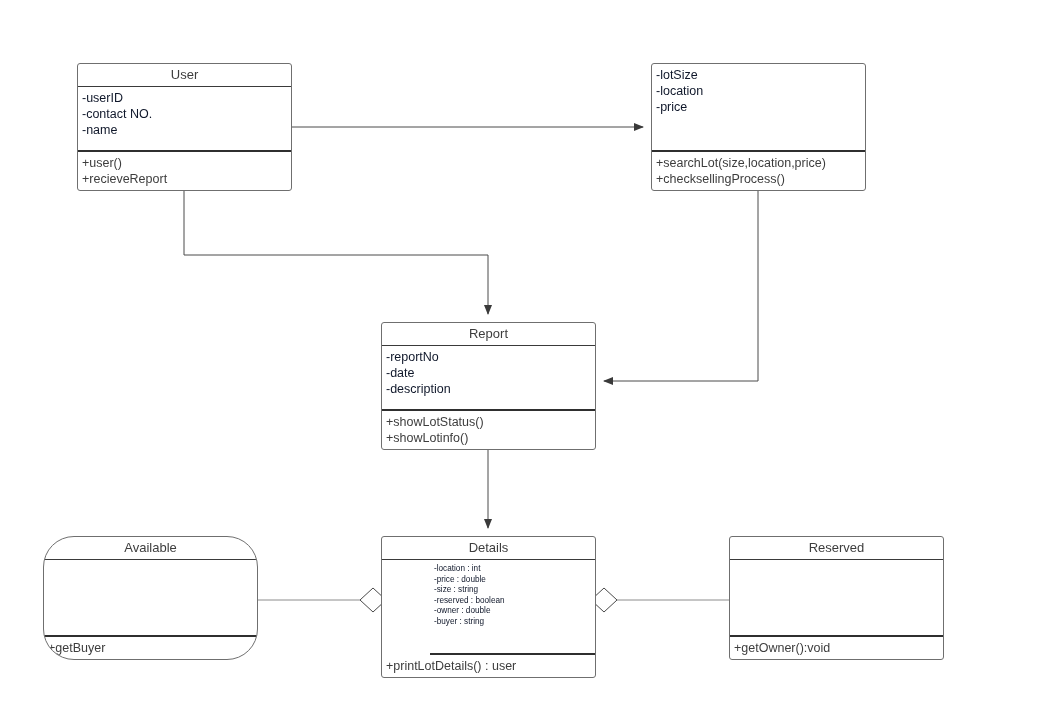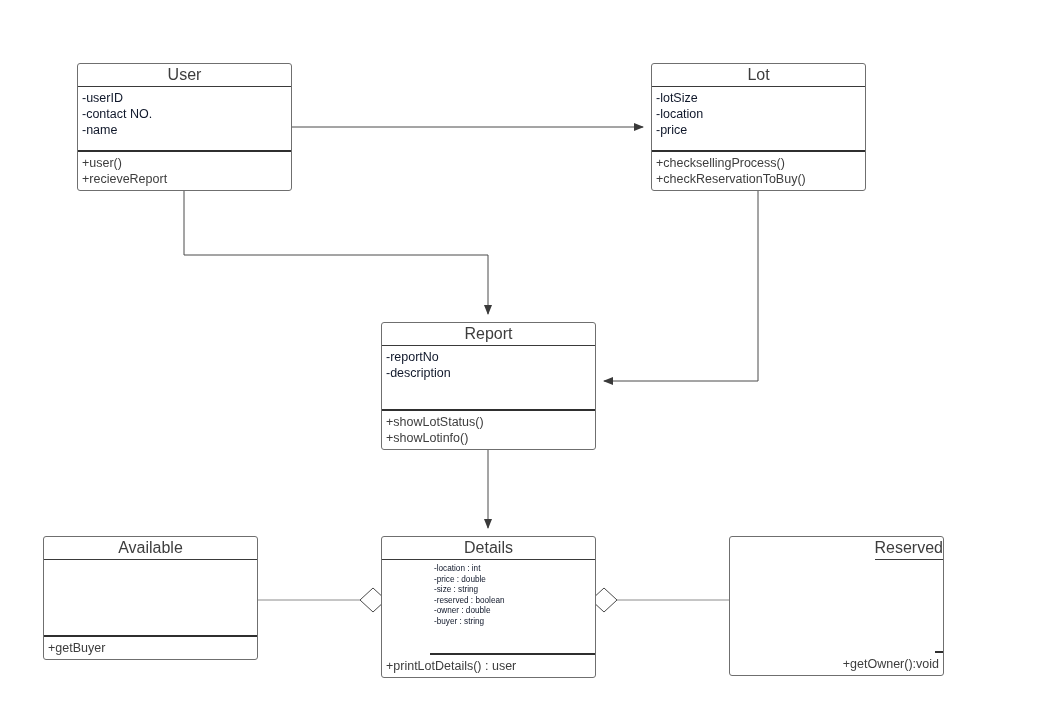--- a/index.html
+++ b/index.html
@@ -27,21 +27,21 @@
     border:1px solid #6f6f6f;
     border-radius:3px;
     display:flex;
     flex-direction:column;
     overflow:hidden;
   }
   .uml-title{
     box-sizing:border-box;
     text-align:center;
     color:#3d3d3d;
-    font-size:16px;
+    font-size:13px;
     line-height:22px;
     height:23px;
     border-bottom:1px solid #3a3a3a;
     white-space:nowrap;
   }
   .uml-attrs{
     box-sizing:border-box;
     border-bottom:2px solid #2f2f2f;
     padding:3px 4px 3px 4px;
     color:#0f172a;
@@ -98,45 +98,45 @@
       <div class="row">-contact NO.</div>
       <div class="row">-name</div>
     </div>
     <div class="uml-ops">
       <div class="row">+user()</div>
       <div class="row">+recieveReport</div>
     </div>
   </div>
 
   <div class="uml-class" style="left:651px;top:63px;width:215px;height:128px;">
-    <div class="uml-title">Lot</div>
     <div class="uml-attrs">
       <div class="row">-lotSize</div>
       <div class="row">-location</div>
       <div class="row">-price</div>
     </div>
     <div class="uml-ops">
+      <div class="row">+searchLot(size,location,price)</div>
       <div class="row">+checksellingProcess()</div>
-      <div class="row">+checkReservationToBuy()</div>
     </div>
   </div>
 
   <div class="uml-class" style="left:381px;top:322px;width:215px;height:128px;">
     <div class="uml-title">Report</div>
     <div class="uml-attrs">
       <div class="row">-reportNo</div>
+      <div class="row">-date</div>
       <div class="row">-description</div>
     </div>
     <div class="uml-ops">
       <div class="row">+showLotStatus()</div>
       <div class="row">+showLotinfo()</div>
     </div>
   </div>
 
-  <div class="uml-class" style="left:43px;top:536px;width:215px;height:124px;">
+  <div class="uml-class" style="left:43px;top:536px;width:215px;height:124px;border-radius:31px;">
     <div class="uml-title">Available</div>
     <div class="uml-attrs"></div>
     <div class="uml-ops">
       <div class="row">+getBuyer</div>
     </div>
   </div>
 
   <div class="uml-class" style="left:381px;top:536px;width:215px;height:142px;">
     <div class="uml-title">Details</div>
     <div class="uml-attrs small">
@@ -145,21 +145,21 @@
       <div class="row">-size : string</div>
       <div class="row">-reserved : boolean</div>
       <div class="row">-owner : double</div>
       <div class="row">-buyer : string</div>
     </div>
     <div class="uml-ops">
       <div class="row">+printLotDetails() : user</div>
     </div>
   </div>
 
-  <div class="uml-class" style="left:729px;top:536px;width:215px;height:140px;align-items:flex-end;">
+  <div class="uml-class" style="left:729px;top:536px;width:215px;height:124px;">
     <div class="uml-title">Reserved</div>
     <div class="uml-attrs"></div>
     <div class="uml-ops">
       <div class="row">+getOwner():void</div>
     </div>
   </div>
 
 </div>
 
 </body></html>

